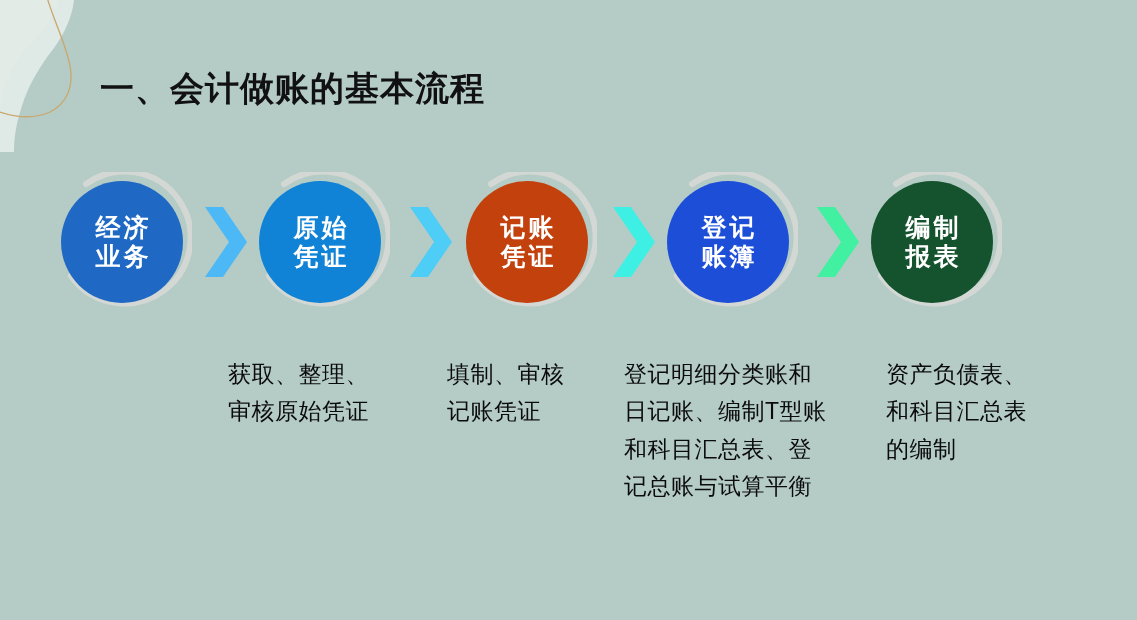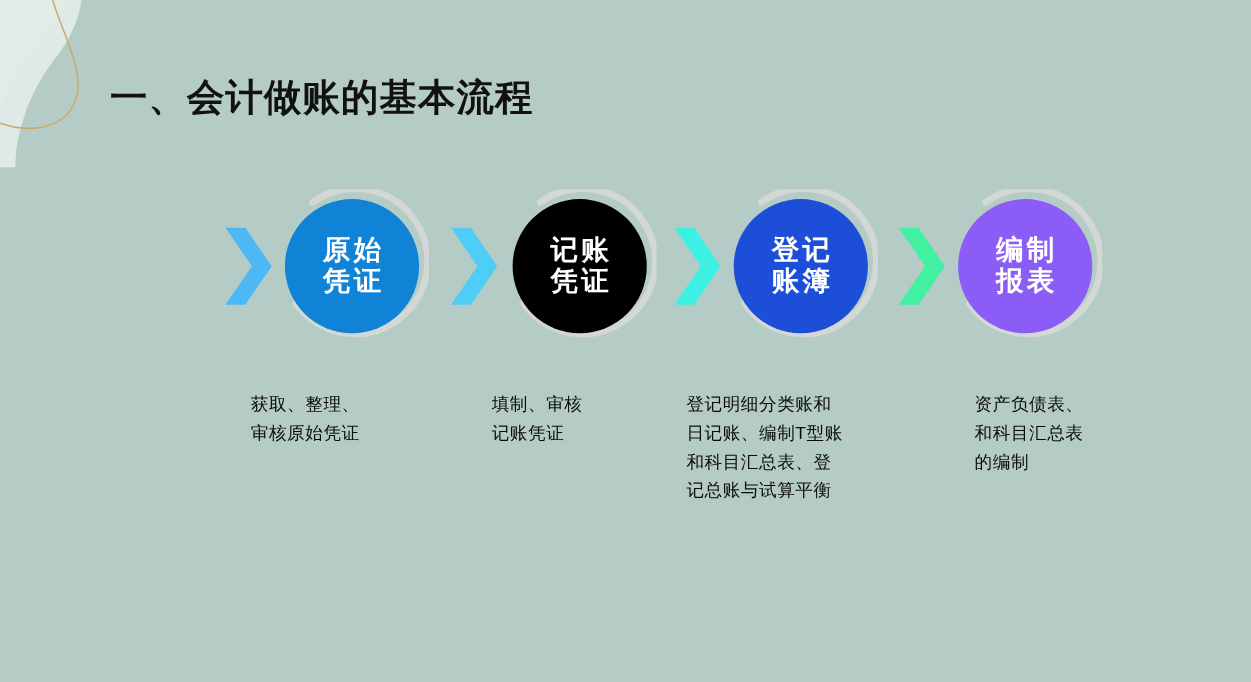--- a/index.html
+++ b/index.html
@@ -34,39 +34,48 @@
   .disc .l{
     color:#fff;font-size:25px;font-weight:700;line-height:1.16;
     letter-spacing:3px;text-indent:3px;white-space:nowrap;
   }
 
   .arrow{position:absolute;top:203px;width:44px;height:78px;}
 
   
   .cap{
     position:absolute;top:356px;
-    color:#0b0b0b;font-size:16px;line-height:1.62;
+    color:#0b0b0b;font-size:23px;line-height:1.62;
     letter-spacing:0.5px;white-space:pre-line;
   }
 </style>
 </head>
 <body>
 
 <div id="slide">
 
   <svg class="deco-layer" viewBox="0 0 230 180" preserveAspectRatio="none">
     <path d="M0,0 L62,0 C58,22 48,34 36,46 C22,60 10,78 6,100 C2,118 0,130 0,146 Z" fill="#e3ebe7"></path>
     <path d="M0,108 C4,78 18,56 34,40 C46,28 54,14 58,0 L74,0 C72,18 64,34 54,48 C40,66 28,86 22,106 C16,124 14,138 14,152 L0,152 Z" fill="#dfe9e5"></path>
     <path d="M46,-6 C54,22 66,44 70,66 C74,88 66,104 50,112 C32,120 12,116 0,112" fill="none" stroke="#c9a76b" stroke-width="1.3"></path>
   </svg>
 
   <div class="title">一、会计做账的基本流程</div>
 
   <div class="flow">
 
+    <div class="node" style="left:61px;">
+      <svg class="ring" viewBox="0 0 140 140">
+        <path d="M 34 12 A 66 66 0 1 1 19 104" fill="none" stroke="#d3d8d4" stroke-width="6" stroke-linecap="round"></path>
+      </svg>
+      <div class="disc" style="background:#1f68c4;">
+        <span class="l">经济</span>
+        <span class="l">业务</span>
+      </div>
+    </div>
 
     <svg class="arrow" style="left:203px;" viewBox="0 0 44 78">
       <polygon points="2,4 26,39 2,74 20,74 44,39 20,4" fill="#4cb8f5"></polygon>
     </svg>
 
     <div class="node" style="left:259px;text-decoration:underline;">
       <svg class="ring" viewBox="0 0 140 140">
         <path d="M 34 12 A 66 66 0 1 1 19 104" fill="none" stroke="#d3d8d4" stroke-width="6" stroke-linecap="round"></path>
       </svg>
       <div class="disc" style="background:#1083d6;">
@@ -76,21 +85,21 @@
     </div>
 
     <svg class="arrow" style="left:408px;" viewBox="0 0 44 78">
       <polygon points="2,4 26,39 2,74 20,74 44,39 20,4" fill="#4ecdf7"></polygon>
     </svg>
 
     <div class="node" style="left:466px;">
       <svg class="ring" viewBox="0 0 140 140">
         <path d="M 34 12 A 66 66 0 1 1 19 104" fill="none" stroke="#d3d8d4" stroke-width="6" stroke-linecap="round"></path>
       </svg>
-      <div class="disc" style="background:#000000;">
+      <div class="disc" style="background:#c2410c;">
         <span class="l">记账</span>
         <span class="l">凭证</span>
       </div>
     </div>
 
     <svg class="arrow" style="left:611px;" viewBox="0 0 44 78">
       <polygon points="2,4 26,39 2,74 20,74 44,39 20,4" fill="#3ef0e4"></polygon>
     </svg>
 
     <div class="node" style="left:667px;">
@@ -104,21 +113,21 @@
     </div>
 
     <svg class="arrow" style="left:815px;" viewBox="0 0 44 78">
       <polygon points="2,4 26,39 2,74 20,74 44,39 20,4" fill="#41f0a0"></polygon>
     </svg>
 
     <div class="node" style="left:871px;">
       <svg class="ring" viewBox="0 0 140 140">
         <path d="M 34 12 A 66 66 0 1 1 19 104" fill="none" stroke="#d3d8d4" stroke-width="6" stroke-linecap="round"></path>
       </svg>
-      <div class="disc" style="background:#8b5cf6;align-items:center;">
+      <div class="disc" style="background:#14532d;align-items:center;">
         <span class="l">编制</span>
         <span class="l">报表</span>
       </div>
     </div>
 
     <div class="cap" style="left:228px;width:200px;">获取、整理、
 审核原始凭证</div>
     <div class="cap" style="left:447px;width:170px;">填制、审核
 记账凭证</div>
     <div class="cap" style="left:624px;width:240px;">登记明细分类账和

